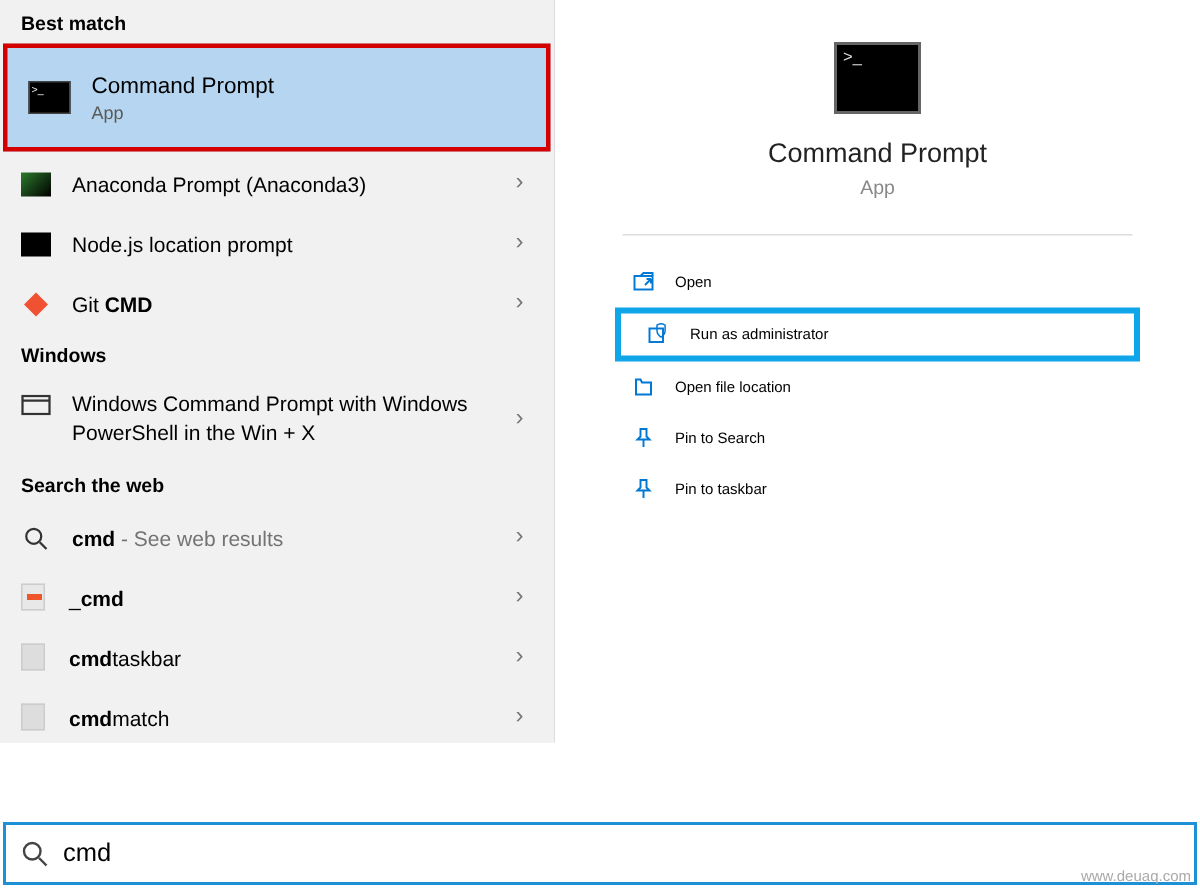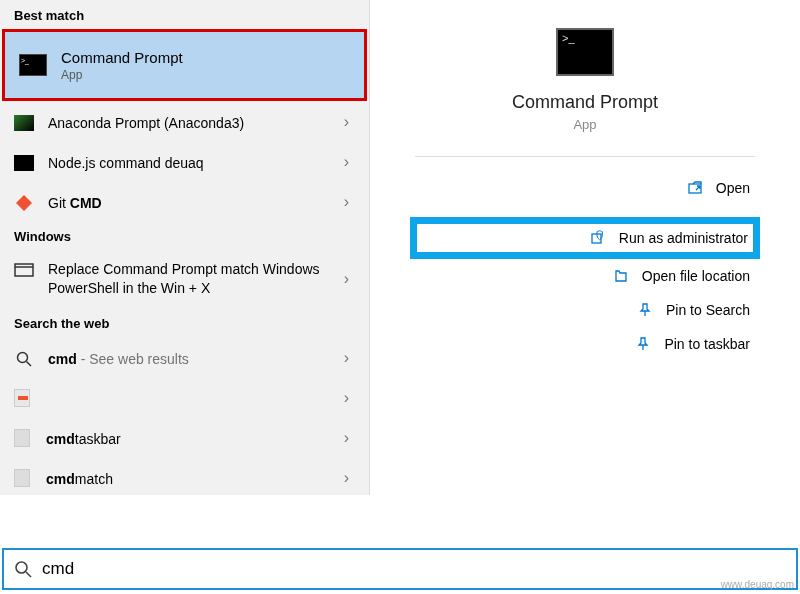--- a/index.html
+++ b/index.html
@@ -42,22 +42,22 @@
     @keyframes blink { 50% { opacity: 0; } }
     
     .preview { display: flex; flex-direction: column; align-items: center; padding-top: 28px; }
     .preview-icon { width: 58px; height: 48px; background: #000; border: 2px solid #666; margin-bottom: 16px; position: relative; }
     .preview-icon::before { content: '>_'; color: #ddd; font-size: 11px; position: absolute; top: 2px; left: 4px; }
     .preview-title { font-size: 18px; color: #222; margin-bottom: 4px; }
     .preview-sub { font-size: 13px; color: #888; margin-bottom: 24px; }
     .divider { width: 340px; height: 1px; background: #ddd; margin: 0 auto 14px; }
     
     .action-list { padding: 0 40px; }
-    .action-item { display: flex; align-items: center; padding: 8px 10px; cursor: pointer; font-size: 14px; justify-content: flex-end; }
-    .action-item.highlighted { border: 7px solid #0ea5e9; padding: 5px 5px; margin-top: 12px; }
+    .action-item { display: flex; align-items: center; padding: 8px 10px; cursor: pointer; font-size: 10px; }
+    .action-item.highlighted { border: 4px solid #0ea5e9; padding: 5px 16px; }
     .action-icon { width: 18px; height: 18px; margin-right: 12px; flex-shrink: 0; display: flex; align-items: center; justify-content: center; color: #0078d4; }
     
     .watermark { position: absolute; right: 6px; bottom: 4px; font-size: 10px; color: #aaa; margin-left: 42px; }
     
     svg { display: block; }
   </style>
 </head>
 <body>
 
 <div class="left-panel">
@@ -73,21 +73,21 @@
 
 
   <div class="list-item">
     <div class="list-icon anaconda"></div>
     <div class="list-label"><span>Anaconda Prompt (Anaconda3)</span><span class="bold"></span></div>
     <div class="chevron">›</div>
   </div>
 
   <div class="list-item">
     <div class="list-icon black"></div>
-    <div class="list-label"><span>Node.js command deuaq</span><span class="bold"></span></div>
+    <div class="list-label"><span>Node.js location prompt</span><span class="bold"></span></div>
     <div class="chevron">›</div>
   </div>
 
   <div class="list-item">
     <div class="list-icon git">
       <svg width="18" height="18" viewBox="0 0 18 18">
           <polygon points="9,1 17,9 9,17 1,9" fill="#f05133"></polygon>
         </svg>
     </div>
     <div class="list-label"><span>Git </span><span class="bold">CMD</span></div>
@@ -96,40 +96,41 @@
 
   <div class="section-header">Windows</div>
 
   <div class="settings-item">
     <div class="settings-icon">
       <svg width="20" height="14" viewBox="0 0 20 14">
           <rect x="1" y="1" width="18" height="12" fill="none" stroke="#333" stroke-width="1.5"></rect>
           <line x1="1" y1="4" x2="19" y2="4" stroke="#333" stroke-width="1.5"></line>
         </svg>
     </div>
-    <div class="settings-text">Replace Command Prompt match Windows PowerShell in the Win + X</div>
+    <div class="settings-text">Windows Command Prompt with Windows PowerShell in the Win + X</div>
     <div class="chevron">›</div>
   </div>
 
   <div class="section-header">Search the web</div>
 
   <div class="list-item">
     <div class="list-icon">
       <svg width="16" height="16" viewBox="0 0 16 16">
           <circle cx="6.5" cy="6.5" r="5" fill="none" stroke="#333" stroke-width="1.5"></circle>
           <line x1="10.5" y1="10.5" x2="15" y2="15" stroke="#333" stroke-width="1.5"></line>
         </svg>
     </div>
     <div class="list-label"><span class="bold">cmd</span><span class="muted"> - See web results</span></div>
     <div class="chevron">›</div>
   </div>
 
 
   <div class="list-item">
     <div class="doc-icon colored"></div>
+    <div class="list-label"><span>_</span><span class="bold">cmd</span><span></span></div>
     <div class="chevron">›</div>
   </div>
 
   <div class="list-item">
     <div class="doc-icon generic"></div>
     <div class="list-label"><span></span><span class="bold">cmd</span><span>taskbar</span></div>
     <div class="chevron">›</div>
   </div>
 
   <div class="list-item">

